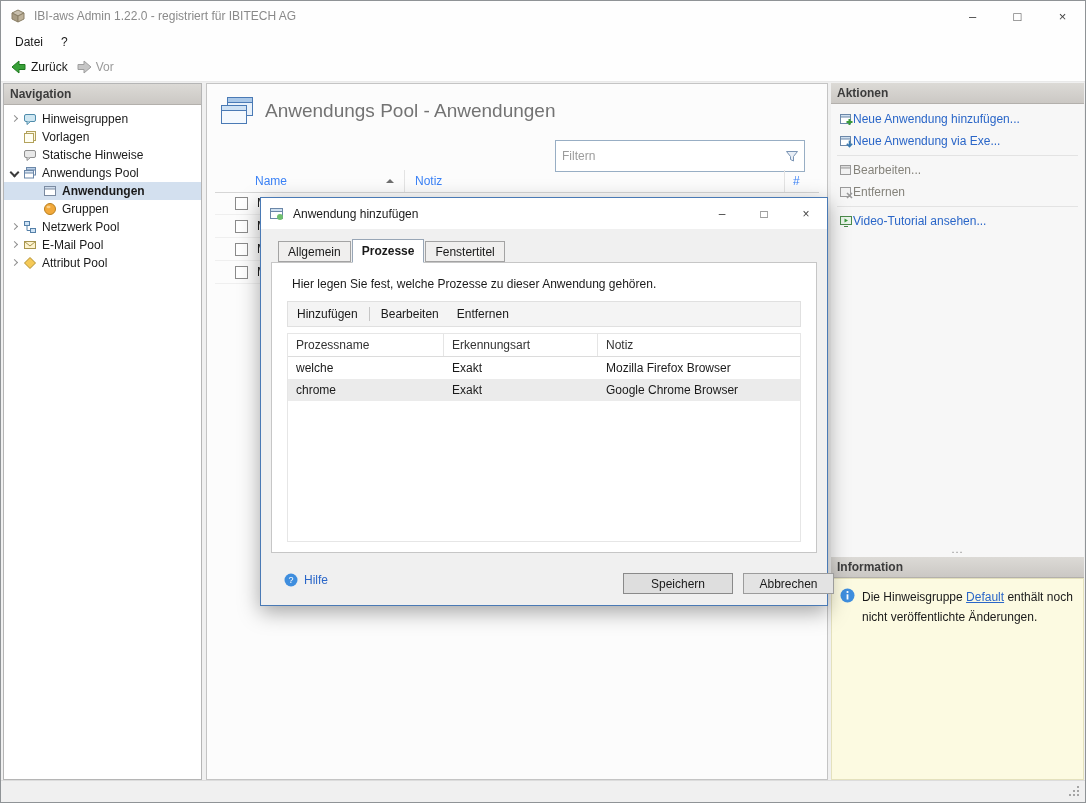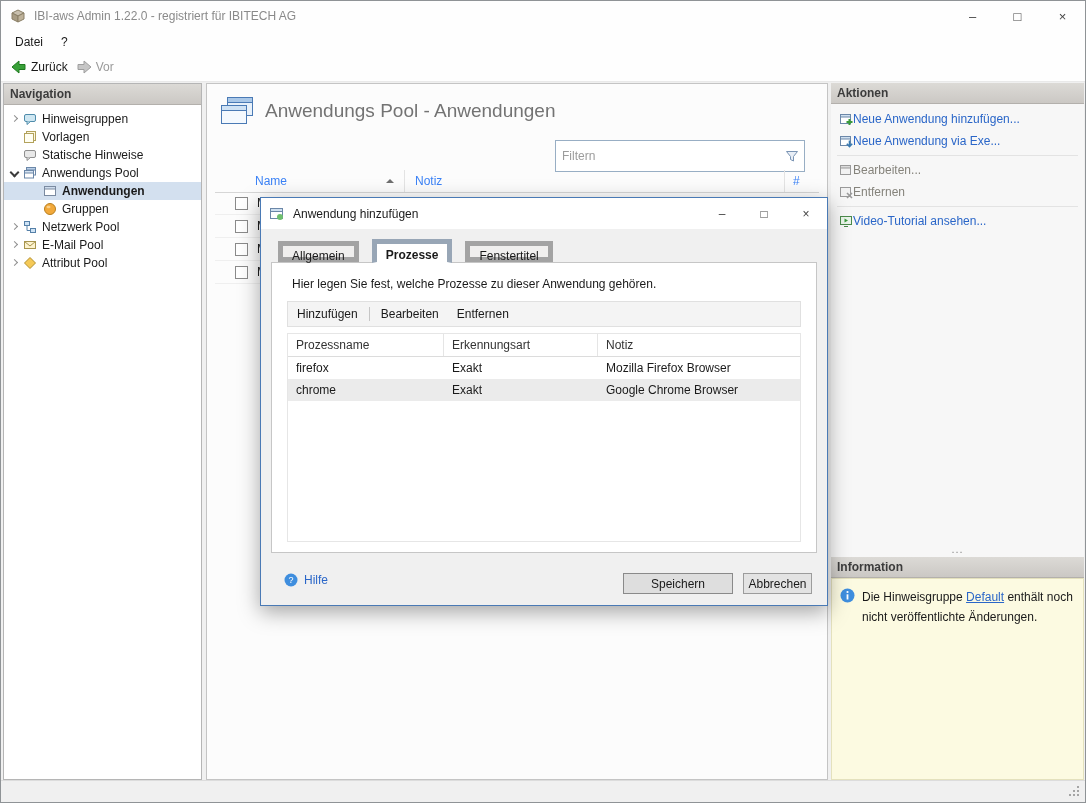--- a/index.html
+++ b/index.html
@@ -76,42 +76,42 @@
   .grip{position:absolute;right:4px;bottom:4px;width:12px;height:12px}
   .grip::before{content:"";position:absolute;left:0;top:0;width:2px;height:2px;box-shadow:8px 0 #a5a5a5,4px 4px #a5a5a5,8px 4px #a5a5a5,0 8px #a5a5a5,4px 8px #a5a5a5,8px 8px #a5a5a5}
 
   
   .dialog{position:absolute;left:259px;top:196px;width:568px;height:409px;background:#f0f0f0;border:1px solid #4a7ab5;box-sizing:border-box;box-shadow:0 6px 20px rgba(0,0,0,.35);z-index:50}
   .dlg-titlebar{position:absolute;top:0;left:0;right:0;height:31px;background:#fff;display:flex;align-items:center}
   .dlg-titlebar .dicon{margin-left:8px;display:flex}
   .dlg-title{margin-left:8px;flex:1}
   .dlg-btn{width:42px;height:31px;display:flex;align-items:center;justify-content:center;color:#444;font-size:12px}
   .tabstrip{position:absolute;top:41px;left:17px;display:flex;align-items:flex-end;z-index:3;height:24px}
-  .tab{height:21px;line-height:21px;padding:0 9px;background:#f0efee;border:5px solid #a3a3a3;margin-right:13px;margin-bottom:1px;box-sizing:border-box}
+  .tab{height:21px;line-height:21px;padding:0 9px;background:#f0efee;border:1px solid #a3a3a3;margin-right:1px;margin-bottom:1px;box-sizing:border-box}
   .tab.active{height:24px;line-height:23px;background:#fff;border-color:#98a6b6;border-bottom:1px solid #fff;font-weight:700;margin-bottom:0}
   .dlg-content{position:absolute;top:64px;left:10px;right:10px;bottom:52px;background:#fff;border:1px solid #c6c6c6;box-sizing:border-box;z-index:1}
   .dlg-desc{position:absolute;top:14px;left:20px}
   .dlg-toolbar{position:absolute;top:38px;left:15px;right:15px;height:26px;background:#f4f4f4;border:1px solid #e0e0e0;display:flex;align-items:center;box-sizing:border-box}
   .dlg-tool-btn{padding:0 9px;height:100%;display:flex;align-items:center}
   .dlg-tool-sep{width:1px;height:14px;background:#c6c6c6;margin:0 2px}
   .dlg-list{position:absolute;top:70px;left:15px;right:15px;bottom:10px;border:1px solid #e6e6e6;box-sizing:border-box}
   .dlg-thead{display:flex;height:22px;align-items:stretch;border-bottom:1px solid #dcdcdc;color:#333}
   .dt{display:flex;align-items:center;padding-left:8px;box-sizing:border-box}
   .dt-c1{width:156px;border-right:1px solid #e5e5e5}
   .dt-c2{width:154px;border-right:1px solid #e5e5e5}
   .dt-c3{flex:1}
   .dlg-row{display:flex;height:22px;align-items:stretch}
   .dlg-row.selected{background:#ebebeb}
   .dlg-row .dt{border-right:none}
   .dlg-footer{position:absolute;left:0;right:0;bottom:0;height:52px}
   .dlg-help{position:absolute;left:23px;top:20px;display:flex;align-items:center}
   .dlg-help .hlbl{margin-left:6px;color:#2a66c8}
   .btn{position:absolute;height:21px;background:#e3e3e3;border:1px solid #9c9c9c;display:flex;align-items:center;justify-content:center;box-sizing:border-box}
   .btn-save{left:362px;top:20px;width:110px;background:#dedede;border-color:#8a8a8a}
-  .btn-cancel{left:482px;top:20px;width:69px}
+  .btn-cancel{left:482px;top:20px;width:91px}
 </style>
 </head>
 <body>
 
 <div class="window">
 
   <div class="titlebar">
     <span class="app-icon">
       <svg width="16" height="16">
           <path d="M8 2 L14 5 L8 8 L2 5 Z" fill="#c8bfae" stroke="#8a7f66"></path>
@@ -397,21 +397,21 @@
         <span class="dlg-tool-btn">Bearbeiten</span>
         <span class="dlg-tool-btn">Entfernen</span>
       </div>
       <div class="dlg-list">
         <div class="dlg-thead">
           <span class="dt dt-c1">Prozessname</span>
           <span class="dt dt-c2">Erkennungsart</span>
           <span class="dt dt-c3">Notiz</span>
         </div>
         <div class="dlg-row">
-          <span class="dt dt-c1">firefox</span>
+          <span class="dt dt-c1">welche</span>
           <span class="dt dt-c2">Exakt</span>
           <span class="dt dt-c3">Mozilla Firefox Browser</span>
         </div>
         <div class="dlg-row selected">
           <span class="dt dt-c1">chrome</span>
           <span class="dt dt-c2">Exakt</span>
           <span class="dt dt-c3">Google Chrome Browser</span>
         </div>
       </div>
     </div>

